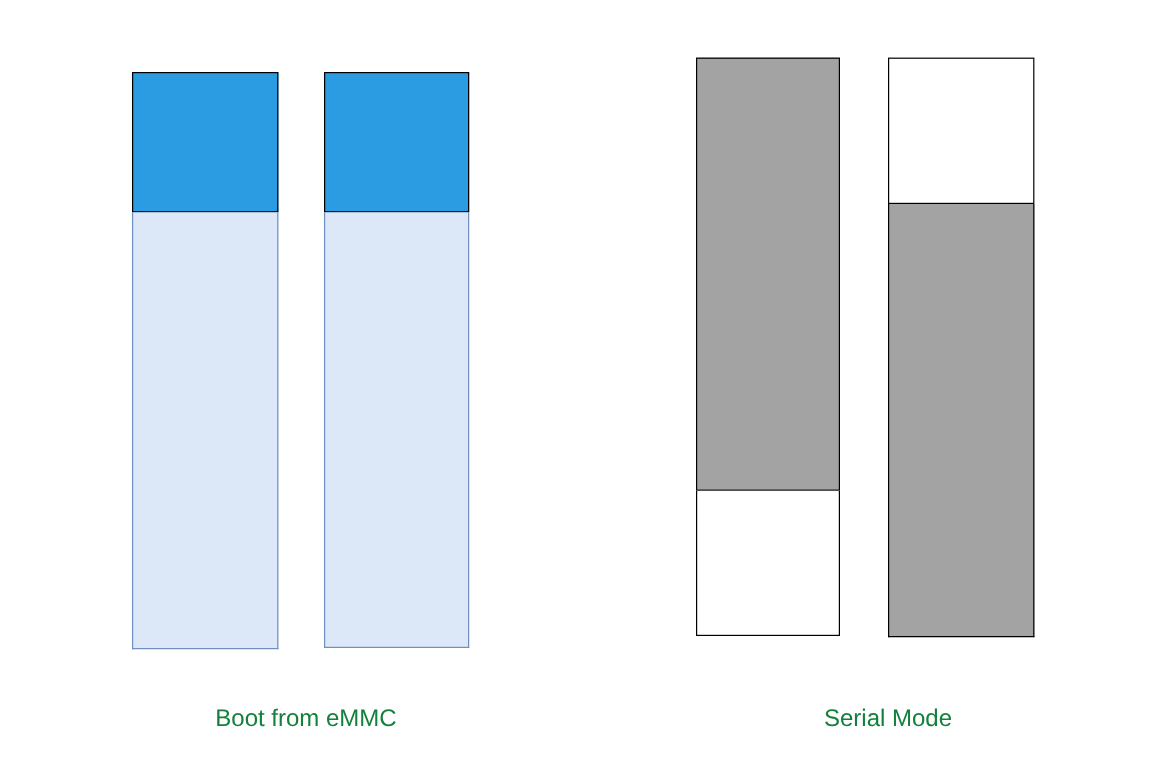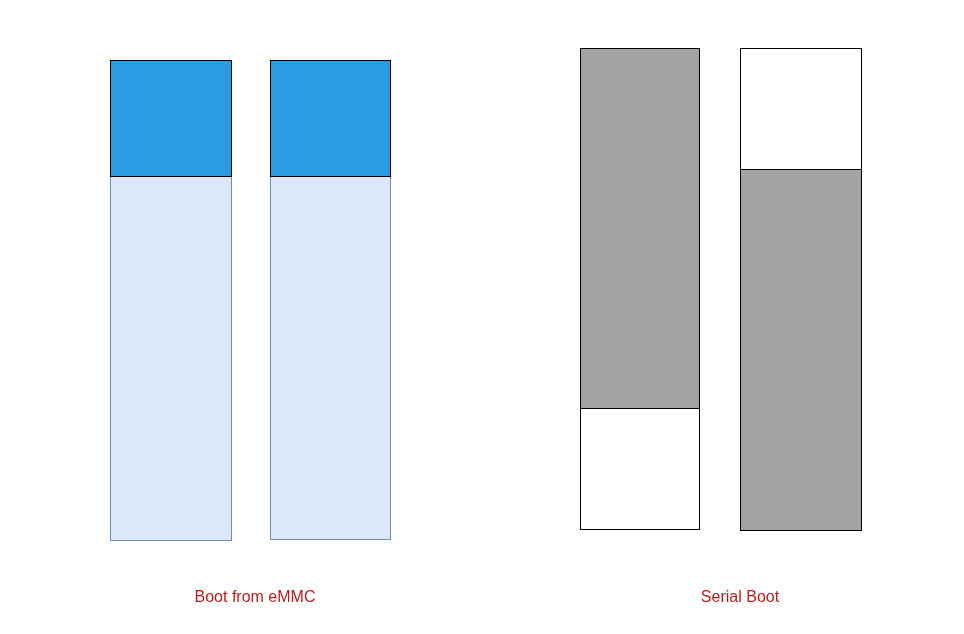--- a/index.html
+++ b/index.html
@@ -64,23 +64,23 @@
     background: #ffffff;
     border: 1.6px solid #000000;
   }
   .seg-gray.below  { border-top: none; }
   .seg-white.below { border-top: none; }
 
   
   .cat-label {
     position: absolute;
     text-align: center;
-    font-size: 16px;
+    font-size: 20px;
     font-weight: 400;
-    color: #b91c1c;
+    color: #15803d;
     font-family: "Liberation Sans", sans-serif;
     white-space: nowrap;
     line-height: 1;
   }
   #label-emmc   { left: 60px;  top: 589px; width: 390px; }
   #label-serial { left: 545px; top: 589px; width: 390px; }
 </style>
 </head>
 <body>
 
@@ -106,16 +106,16 @@
     <div class="bar" id="serial-bar-1" style="left:580px; top:48px; width:120px; height:482px;">
       <div class="seg seg-gray" style="top: 0px; height: 361px; background: rgb(163, 163, 163); border-color: rgb(0, 0, 0);"></div>
       <div class="seg seg-white below" style="top: 361px; height: 121px; background: rgb(255, 255, 255); border-color: rgb(0, 0, 0);"></div>
     </div>
 
     <div class="bar" id="serial-bar-2" style="left:740px; top:48px; width:122px; height:483px;">
       <div class="seg seg-white" style="top: 0px; height: 122px; background: rgb(255, 255, 255); border-color: rgb(0, 0, 0);"></div>
       <div class="seg seg-gray below" style="top: 122px; height: 361px; background: rgb(163, 163, 163); border-color: rgb(0, 0, 0);"></div>
     </div>
 
-    <div class="cat-label" id="label-serial">Serial Boot</div>
+    <div class="cat-label" id="label-serial">Serial Mode</div>
   </div>
 
 </div>
 
 </body></html>

